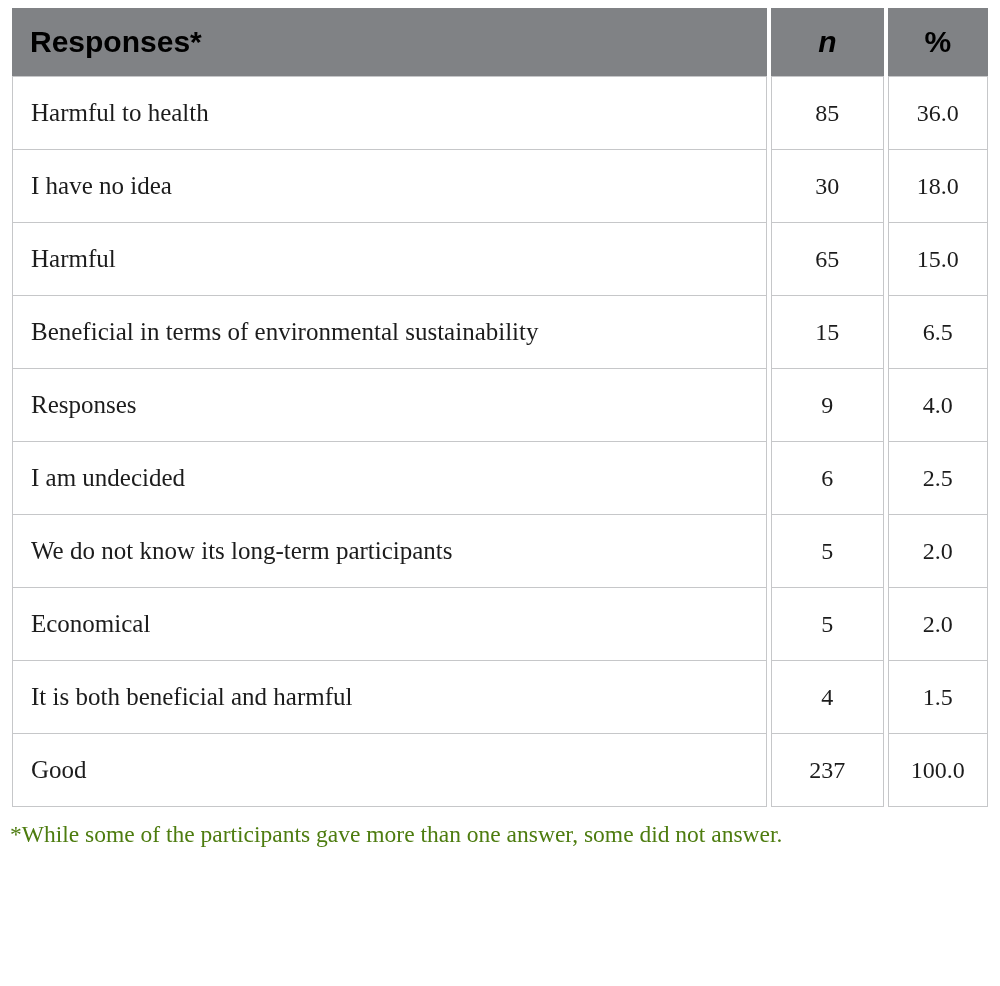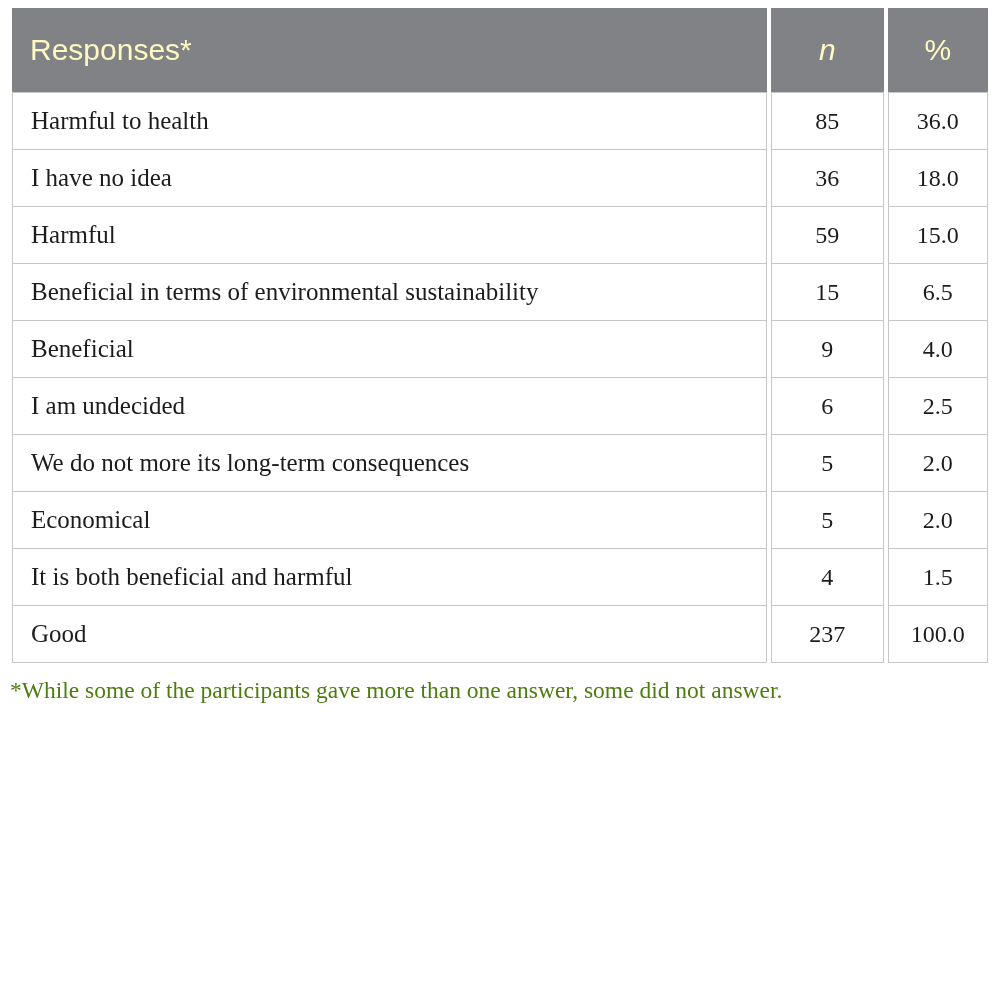--- a/index.html
+++ b/index.html
@@ -20,46 +20,46 @@
     border-collapse: separate;
     border-spacing: 4px 0;
     table-layout: fixed;
   }
   col.col-label   { width: 752px; }
   col.col-n       { width: 112px; }
   col.col-percent { width: 100px; }
 
   thead th {
     background: #808285;
-    color: #fef9c3;
+    color: #000000;
     font-family: "Liberation Sans", sans-serif;
-    font-weight: 400;
+    font-weight: 700;
     font-size: 30px;
-    height: 84px;
+    height: 68px;
     padding: 0;
     border: none;
   }
   thead th.h-label {
     text-align: left;
     padding-left: 18px;
   }
   thead th.h-n {
     text-align: center;
     font-style: italic;
   }
   thead th.h-percent {
     text-align: center;
   }
 
   tbody td {
     border: 1px solid #c6c7c9;
     border-top: none;
     height: 56px;
     font-size: 25px;
-    padding: 0;
+    padding: 8px;
     background: #ffffff;
   }
   tbody tr:first-child td {
     border-top: 1px solid #c6c7c9;
   }
   tbody td.c-label {
     text-align: left;
     padding-left: 18px;
     padding-right: 8px;
   }
@@ -94,45 +94,45 @@
     </tr>
   </thead>
   <tbody>
     <tr>
       <td class="c-label">Harmful to health</td>
       <td class="c-n">85</td>
       <td class="c-percent">36.0</td>
     </tr>
     <tr>
       <td class="c-label">I have no idea</td>
-      <td class="c-n">36</td>
+      <td class="c-n">30</td>
       <td class="c-percent">18.0</td>
     </tr>
     <tr>
       <td class="c-label">Harmful</td>
-      <td class="c-n">59</td>
+      <td class="c-n">65</td>
       <td class="c-percent">15.0</td>
     </tr>
     <tr>
       <td class="c-label">Beneficial in terms of environmental sustainability</td>
       <td class="c-n">15</td>
       <td class="c-percent">6.5</td>
     </tr>
     <tr>
-      <td class="c-label">Beneficial</td>
+      <td class="c-label">Responses</td>
       <td class="c-n">9</td>
       <td class="c-percent">4.0</td>
     </tr>
     <tr>
       <td class="c-label">I am undecided</td>
       <td class="c-n">6</td>
       <td class="c-percent">2.5</td>
     </tr>
     <tr>
-      <td class="c-label">We do not more its long-term consequences</td>
+      <td class="c-label">We do not know its long-term participants</td>
       <td class="c-n">5</td>
       <td class="c-percent">2.0</td>
     </tr>
     <tr>
       <td class="c-label">Economical</td>
       <td class="c-n">5</td>
       <td class="c-percent">2.0</td>
     </tr>
     <tr>
       <td class="c-label">It is both beneficial and harmful</td>

